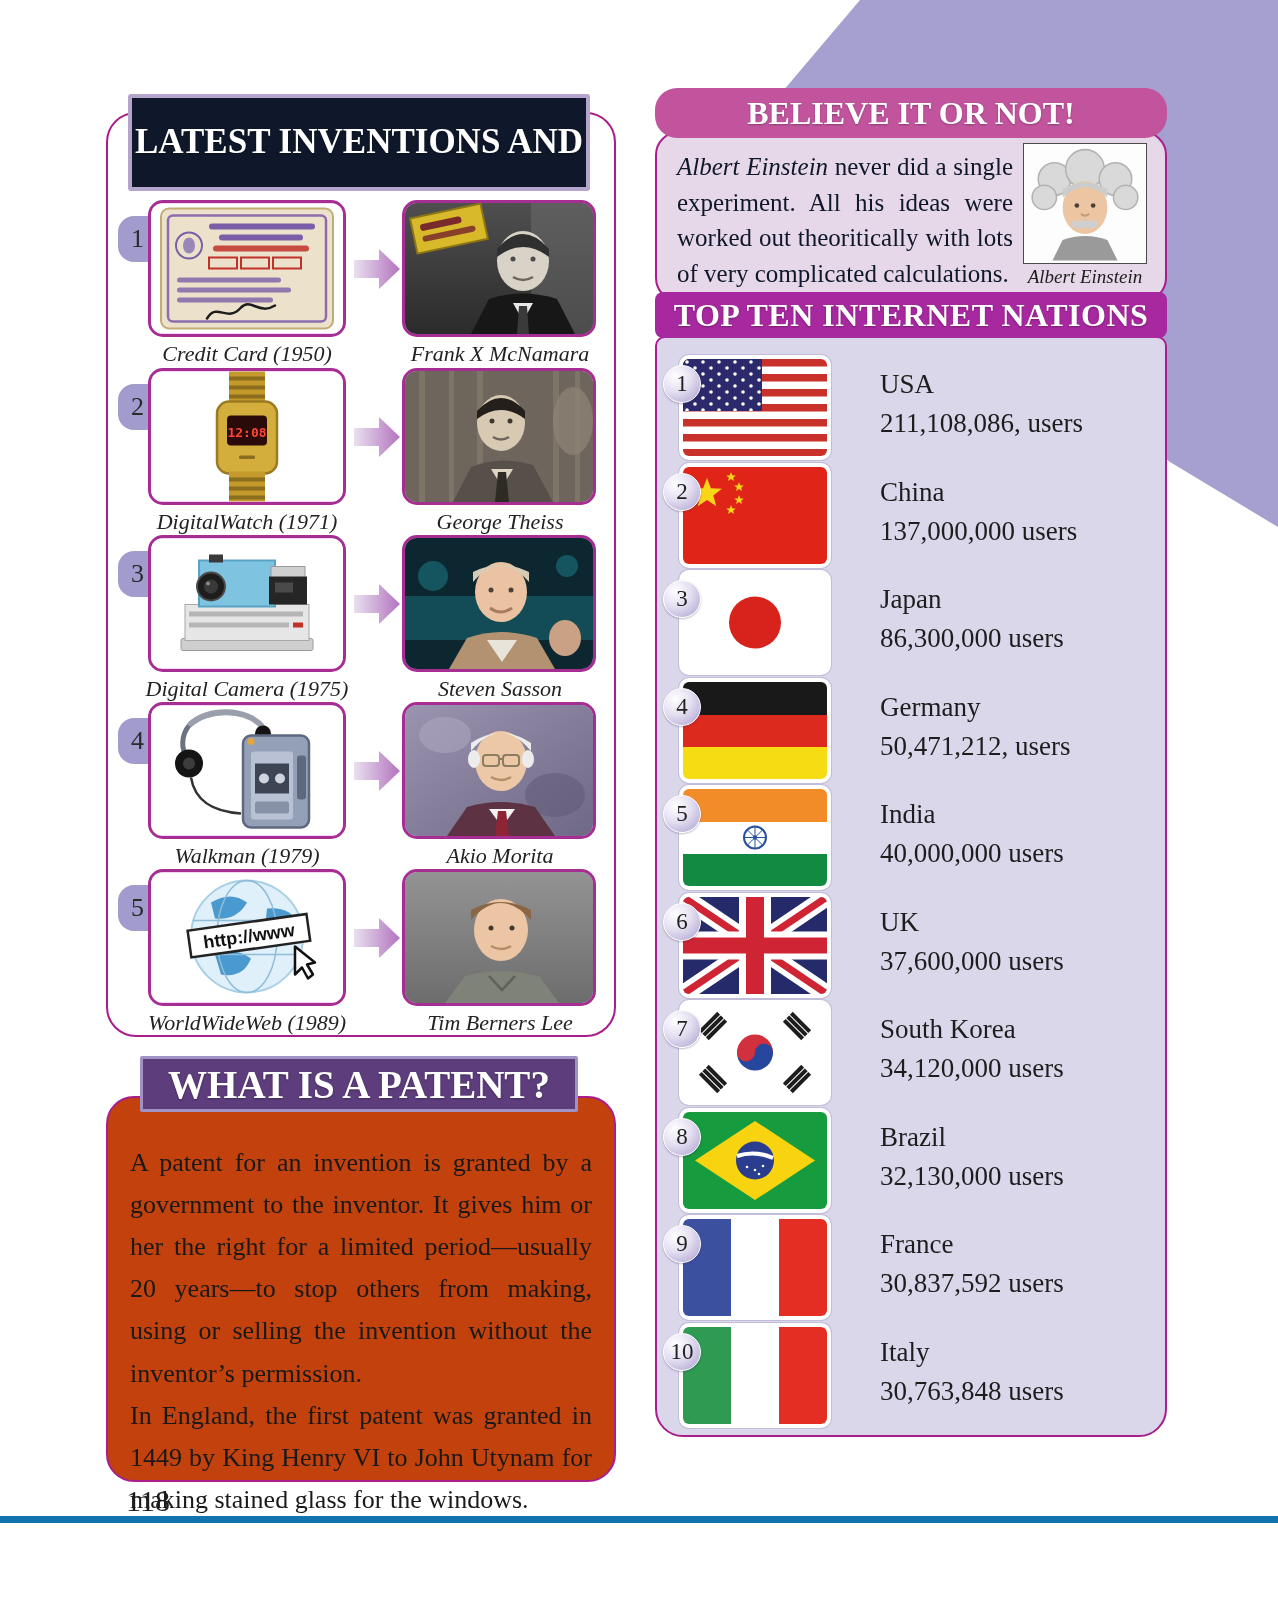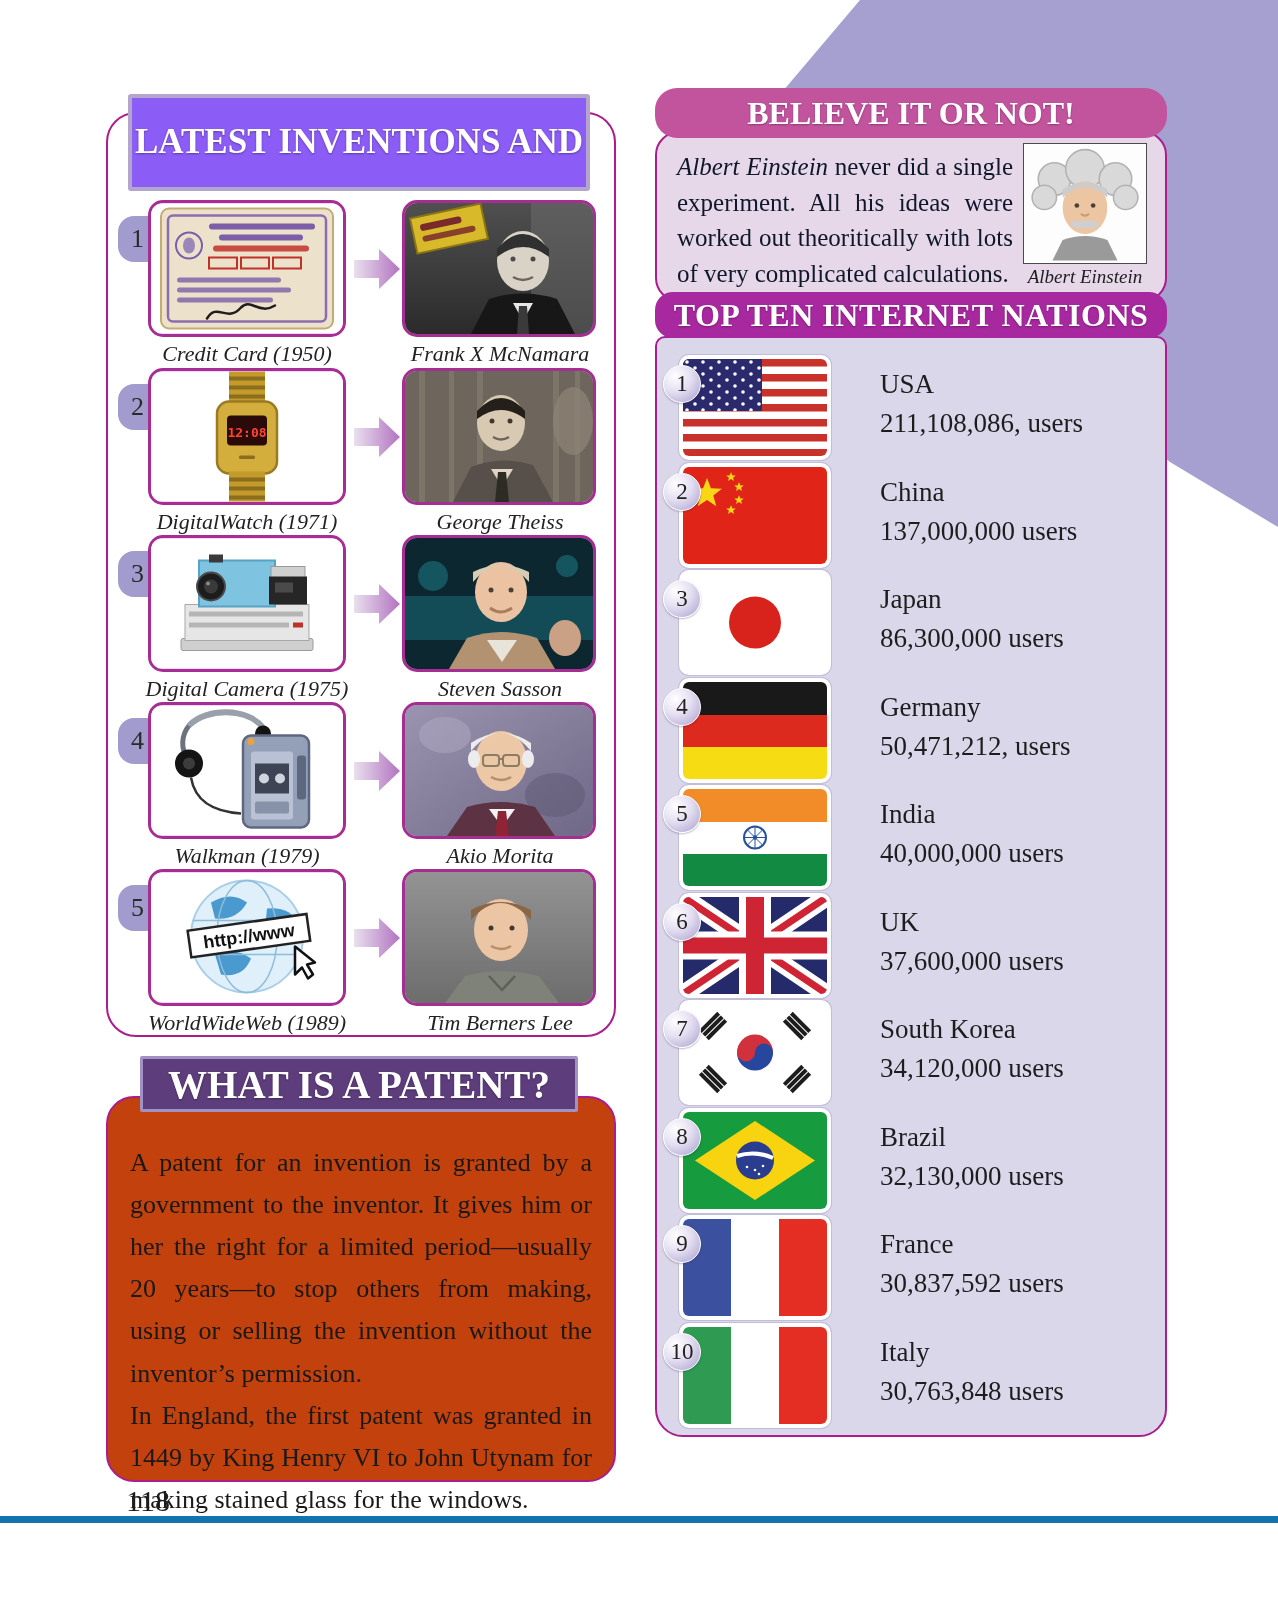--- a/index.html
+++ b/index.html
@@ -16,21 +16,21 @@
     clip-path: polygon(860px 0, 1278px 0, 1278px 527px, 1170px 462px, 750px 130px);
   }
 
   
   .inv-panel {
     left:106px; top:112px; width:510px; height:925px; background:#fff;
     border:2.5px solid #a91e8c; border-radius:30px; z-index:1;
   }
   .inv-title {
     left:128px; top:94px; width:462px; height:97px; z-index:3;
-    background:#8b5cf6; border:4px solid #b3a5cc; border-radius:3px;
+    background:#0f172a; border:4px solid #b3a5cc; border-radius:3px;
     display:flex; flex-direction:column; align-items:center; justify-content:center;
     color:#fff; font-weight:bold; font-size:35px; line-height:1.28; text-align:center;
     text-shadow:0 1px 2px rgba(0,0,0,.35);
     gap:8px;
   }
   .inv-row { position:absolute; left:106px; width:510px; height:165px; z-index:2; }
   .inv-badge {
     position:absolute; left:12px; top:16px; width:48px; height:46px;
     background:#a29bce; border-radius:16px 0 0 16px;
     display:flex; align-items:center; padding-left:13px;
@@ -83,21 +83,21 @@
     font-size:25px; line-height:1.42; text-align:justify; color:#0f172a;
   }
   .bel-fig { position:absolute; left:366px; top:10px; width:124px; }
   .bel-img { width:124px; height:121px; background:#fdfdfd; border:1px solid #4a4a4a; overflow:hidden; }
   .bel-img svg { display:block; width:100%; height:100%; }
   .bel-cap { margin-top:2px; text-align:center; font-style:italic; font-size:19px; color:#1d1d1d; }
 
   
   .nat-head {
     left:655px; top:292px; width:512px; height:46px; z-index:3;
-    background:#a7289f; border-radius:18px;
+    background:#a7289f; border-radius:8px;
     display:flex; align-items:center; justify-content:center;
     color:#fff; font-weight:bold; font-size:32px; letter-spacing:.5px;
     text-shadow:0 1px 2px rgba(0,0,0,.3);
   }
   .nat-panel {
     left:655px; top:336px; width:512px; height:1101px; z-index:1;
     background:#dbd7eb; border:2.5px solid #a91e8c; border-radius:10px 10px 28px 28px;
   }
   .nat-row { position:absolute; left:655px; width:512px; height:108px; z-index:2; }
   .flag {

